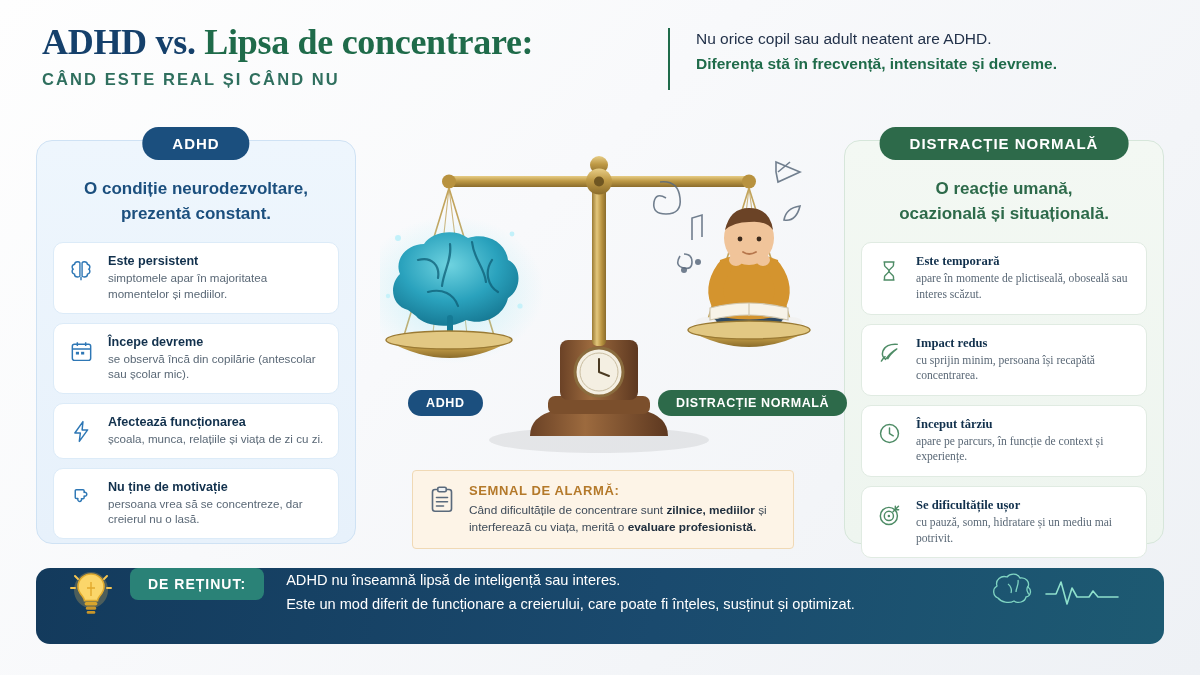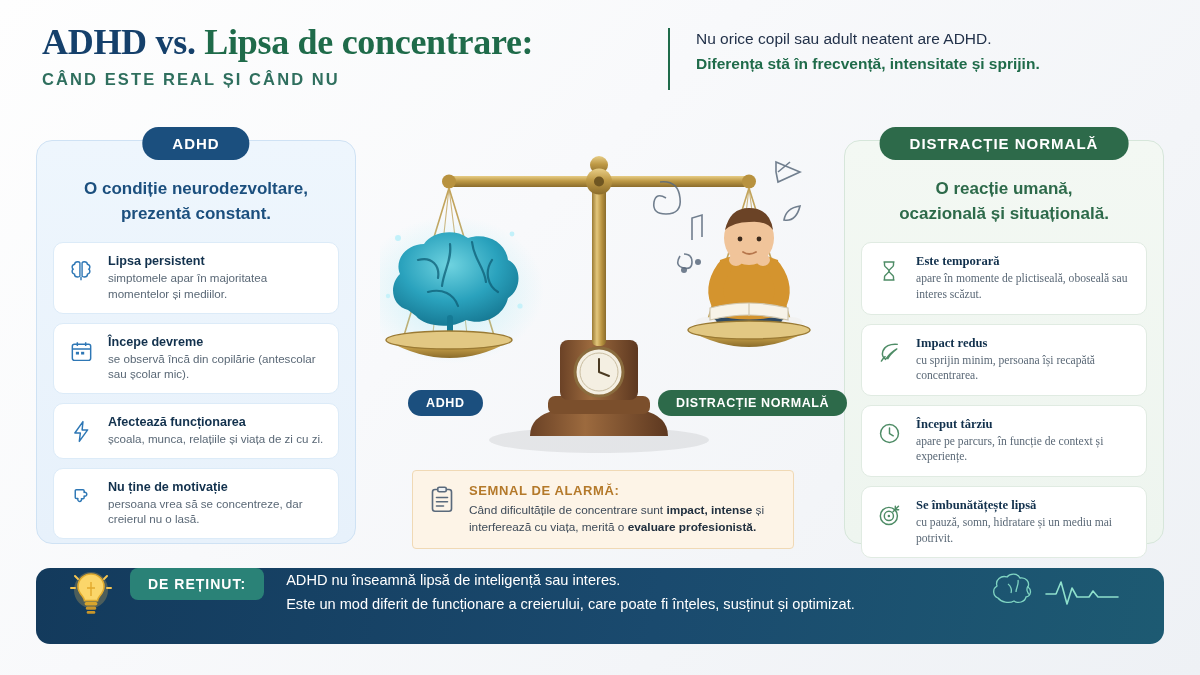--- a/index.html
+++ b/index.html
@@ -242,41 +242,41 @@
   <div class="header">
     <div class="header-left">
       <div class="title">
         <span>ADHD vs. </span><span class="green">Lipsa de concentrare:</span>
       </div>
       <div class="subtitle">CÂND ESTE REAL ȘI CÂND NU</div>
     </div>
     <div class="header-divider"></div>
     <div class="header-right">
       <div class="hr-line1">Nu orice copil sau adult neatent are ADHD.</div>
-      <div class="hr-line2">Diferența stă în frecvență, intensitate și sprijin.</div>
+      <div class="hr-line2">Diferența stă în frecvență, intensitate și devreme.</div>
     </div>
   </div>
 
   <div class="col col-left">
     <div class="col-badge badge-blue">ADHD</div>
     <div class="col-lead lead-blue">
       <div>O condiție neurodezvoltare,</div>
       <div>prezentă constant.</div>
     </div>
 
     <div class="card card-blue">
       <div class="card-icon">
         <svg width="26" height="26" viewBox="0 0 24 24" fill="none" stroke="#2e77b5" stroke-width="1.3">
           <path d="M9 3.5c-1.6 0-2.8 1-2.9 2.3C4.7 6.1 3.8 7.1 3.8 8.4c0 .8.3 1.4.9 1.9-.6.5-.9 1.2-.9 2 0 1.3.9 2.3 2.2 2.6 0 1.5 1.3 2.6 3 2.6.9 0 1.6-.3 2-.8V4.4c-.4-.6-1.1-.9-2-.9z"></path>
           <path d="M15 3.5c1.6 0 2.8 1 2.9 2.3 1.4.3 2.3 1.3 2.3 2.6 0 .8-.3 1.4-.9 1.9.6.5.9 1.2.9 2 0 1.3-.9 2.3-2.2 2.6 0 1.5-1.3 2.6-3 2.6-.9 0-1.6-.3-2-.8V4.4c.4-.6 1.1-.9 2-.9z"></path>
           <path d="M12 17.2v3.3"></path>
         </svg>
       </div>
       <div class="card-text">
-        <div class="card-title">Lipsa persistent</div>
+        <div class="card-title">Este persistent</div>
         <div class="card-desc">simptomele apar în majoritatea momentelor și mediilor.</div>
       </div>
     </div>
 
     <div class="card card-blue">
       <div class="card-icon">
         <svg width="25" height="25" viewBox="0 0 24 24" fill="none" stroke="#2e77b5" stroke-width="1.4">
           <rect x="3.2" y="5" width="17.6" height="15.5" rx="2"></rect>
           <path d="M3.2 9.6h17.6M8 3.2v3.4M16 3.2v3.4"></path>
           <rect x="6.6" y="12.3" width="3" height="2.6" fill="#2e77b5" stroke="none"></rect>
@@ -362,21 +362,21 @@
     <div class="card card-green">
       <div class="card-icon">
         <svg width="25" height="25" viewBox="0 0 24 24" fill="none" stroke="#4e8c66" stroke-width="1.4" stroke-linecap="round">
           <circle cx="11.4" cy="12.4" r="8.2"></circle>
           <circle cx="11.4" cy="12.4" r="4.4"></circle>
           <circle cx="11.4" cy="12.4" r="1.2" fill="#4e8c66" stroke="none"></circle>
           <path d="M15.4 8.4 20.6 3.2M17.6 3.2v3.2h3.2"></path>
         </svg>
       </div>
       <div class="card-text">
-        <div class="card-title">Se îmbunătățește lipsă</div>
+        <div class="card-title">Se dificultățile ușor</div>
         <div class="card-desc">cu pauză, somn, hidratare și un mediu mai potrivit.</div>
       </div>
     </div>
   </div>
 
   <div class="center">
     <svg width="440" height="350" viewBox="0 0 440 350">
       <defs>
         <linearGradient id="brassV" x1="0" y1="0" x2="1" y2="0">
           <stop offset="0%" stop-color="#9a7a34"></stop>
@@ -494,21 +494,21 @@
     <div class="card-icon">
       <svg width="30" height="30" viewBox="0 0 24 24" fill="none" stroke="#5a6a7c" stroke-width="1.3">
         <rect x="4.4" y="3.6" width="15.2" height="17.4" rx="2"></rect>
         <rect x="8.6" y="1.8" width="6.8" height="3.6" rx="1.2" fill="#eef1f4"></rect>
         <path d="M7.6 10h8.8M7.6 13.4h8.8M7.6 16.8h5.6" stroke-linecap="round"></path>
       </svg>
     </div>
     <div>
       <div class="alarm-title">SEMNAL DE ALARMĂ:</div>
       <div class="alarm-body">
-        <span>Când dificultățile de concentrare sunt </span><b>impact, intense</b><span> și interferează cu viața, merită o </span><b>evaluare profesionistă.</b>
+        <span>Când dificultățile de concentrare sunt </span><b>zilnice, mediilor</b><span> și interferează cu viața, merită o </span><b>evaluare profesionistă.</b>
       </div>
     </div>
   </div>
 
   <div class="footer">
     <div class="footer-bulb">
       <svg width="46" height="54" viewBox="0 0 46 54">
         <ellipse cx="23" cy="22" rx="17" ry="18" fill="#f6c552" opacity="0.25"></ellipse>
         <path d="M23 6c-7.2 0-13 5.6-13 12.4 0 4.8 2.6 7.6 4.6 10 1.2 1.5 1.8 2.6 1.9 4.2h13c.1-1.6.7-2.7 1.9-4.2 2-2.4 4.6-5.2 4.6-10C36 11.6 30.2 6 23 6z" fill="#fbd66a" stroke="#e0ab2f" stroke-width="1.6"></path>
         <rect x="16.6" y="34" width="12.8" height="3.4" rx="1.6" fill="#d9a52d"></rect>

